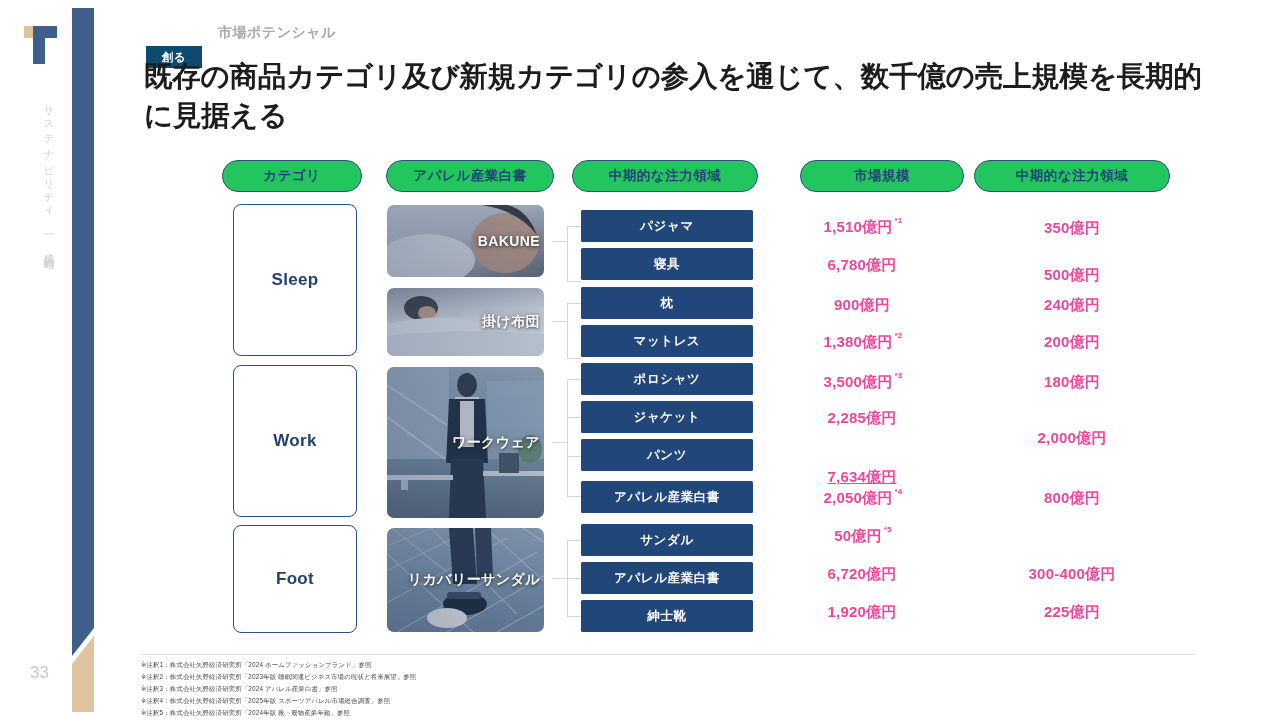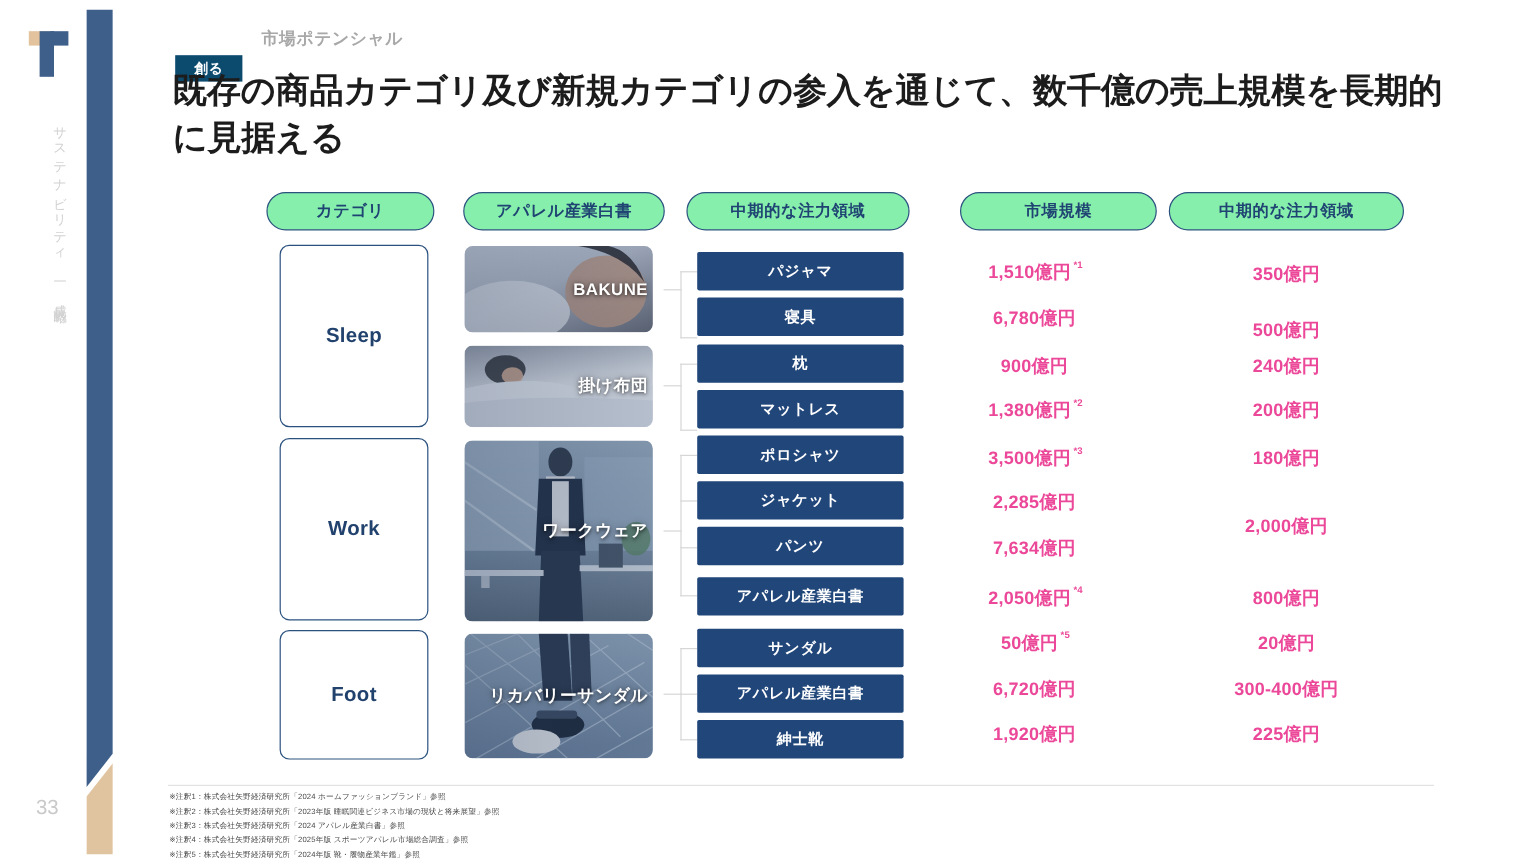--- a/index.html
+++ b/index.html
@@ -65,21 +65,21 @@
     line-height: 1.36;
     letter-spacing: -0.2px;
   }
 
   
   .pill {
     position: absolute; top: 160px;
     height: 32px;
     border: 1.4px solid #2b527f;
     border-radius: 16px;
-    background: #86efac;
+    background: #22c55e;
     color: #1f4372;
     font-size: 13.5px; font-weight: 700;
     display: flex; align-items: center; justify-content: center;
     letter-spacing: 0.5px;
   }
   #pill0 { left: 222px;  width: 140px; }
   #pill1 { left: 386px;  width: 168px; }
   #pill2 { left: 572px;  width: 186px; }
   #pill3 { left: 800px;  width: 164px; }
   #pill4 { left: 974px;  width: 196px; }
@@ -361,34 +361,33 @@
   <div class="focusbox" style="top:524px;">サンダル</div>
   <div class="focusbox" style="top:562px;">アパレル産業白書</div>
   <div class="focusbox" style="top:600px;">紳士靴</div>
 
   <div class="val col-market" style="top:218px;"><span>1,510億円</span><span class="sup">*1</span></div>
   <div class="val col-market" style="top:256px;"><span>6,780億円</span><span class="sup"></span></div>
   <div class="val col-market" style="top:296px;"><span>900億円</span><span class="sup"></span></div>
   <div class="val col-market" style="top:333px;"><span>1,380億円</span><span class="sup">*2</span></div>
   <div class="val col-market" style="top:373px;"><span>3,500億円</span><span class="sup">*3</span></div>
   <div class="val col-market" style="top:409px;"><span>2,285億円</span><span class="sup"></span></div>
-  <div class="val col-market" style="top:448px;"><span>7,634億円</span><span class="sup"></span></div>
+  <div class="val col-market" style="top:468px;text-decoration:underline;"><span>7,634億円</span><span class="sup"></span></div>
   <div class="val col-market" style="top:489px;"><span>2,050億円</span><span class="sup">*4</span></div>
   <div class="val col-market" style="top:527px;"><span>50億円</span><span class="sup">*5</span></div>
   <div class="val col-market" style="top:565px;"><span>6,720億円</span><span class="sup"></span></div>
   <div class="val col-market" style="top:603px;"><span>1,920億円</span><span class="sup"></span></div>
 
   <div class="val col-share" style="top:219px;">350億円</div>
   <div class="val col-share" style="top:266px;">500億円</div>
   <div class="val col-share" style="top:296px;">240億円</div>
   <div class="val col-share" style="top:333px;">200億円</div>
   <div class="val col-share" style="top:373px;">180億円</div>
   <div class="val col-share" style="top:429px;">2,000億円</div>
   <div class="val col-share" style="top:489px;">800億円</div>
-  <div class="val col-share" style="top:527px;">20億円</div>
   <div class="val col-share" style="top:565px;">300-400億円</div>
   <div class="val col-share" style="top:603px;">225億円</div>
 
   <div class="fn-rule"></div>
   <div class="footnotes">
     <div>※注釈1：株式会社矢野経済研究所「2024 ホームファッションブランド」参照</div>
     <div>※注釈2：株式会社矢野経済研究所「2023年版 睡眠関連ビジネス市場の現状と将来展望」参照</div>
     <div>※注釈3：株式会社矢野経済研究所「2024 アパレル産業白書」参照</div>
     <div>※注釈4：株式会社矢野経済研究所「2025年版 スポーツアパレル市場総合調査」参照</div>
     <div>※注釈5：株式会社矢野経済研究所「2024年版 靴・履物産業年鑑」参照</div>

